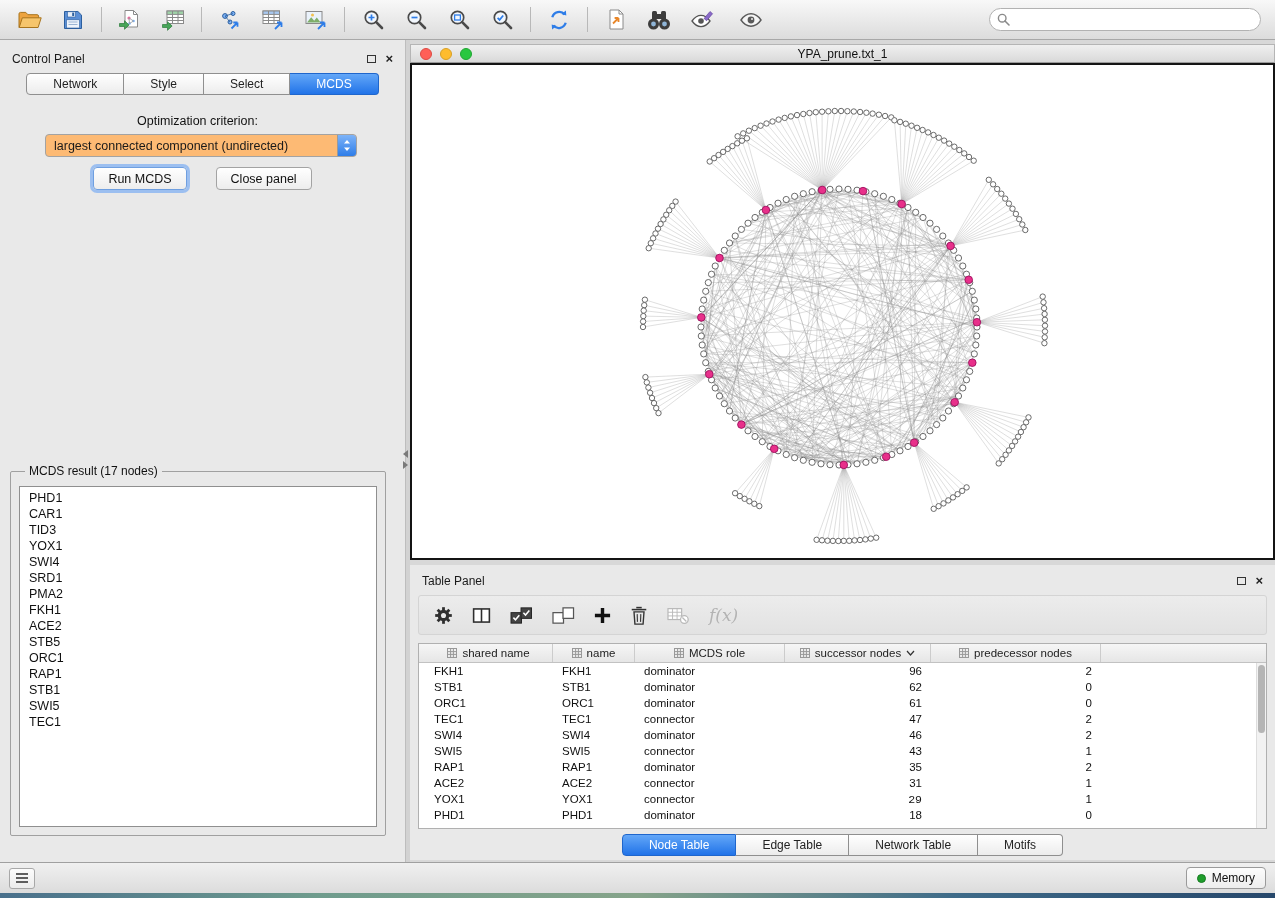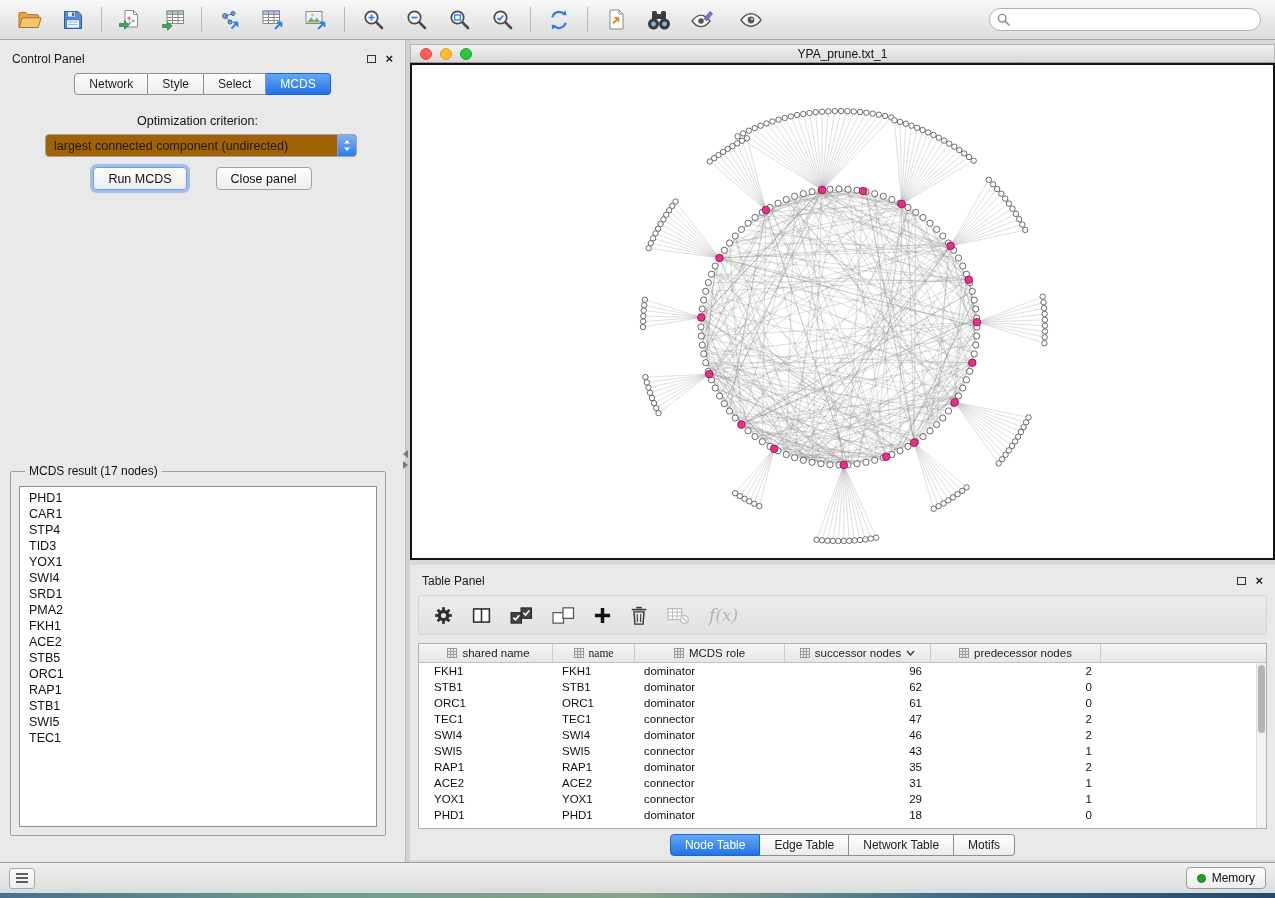--- a/index.html
+++ b/index.html
@@ -14,26 +14,26 @@
   .search-icon{position:absolute;left:8px;top:5px}
   .search-input{width:272px;height:23px;border:1px solid #b2b2b2;border-radius:12px;padding:0 10px 0 25px;font-size:12px;background:#fff;outline:none}
 
   
   .control-panel{position:absolute;left:0;top:40px;width:406px;height:822px;background:#e9e9e9;border-right:1px solid #bdbdbd}
   .cp-header{height:30px;display:flex;align-items:center;padding:8px 12px 0}
   .win-icons{margin-left:auto;display:flex;gap:9px;align-items:center}
   .float-icon{width:9px;height:8px;border:1.2px solid #333;display:inline-block}
   .close-icon{font-size:13px;font-weight:bold;color:#222;line-height:10px}
   .cp-tabs{position:absolute;top:33px;left:0;right:0;display:flex;justify-content:center}
-  .seg-tab{height:22px;padding:0 14px;display:flex;align-items:center;font-size:12px;background:linear-gradient(#fff,#ececec);border:1px solid #8f8f8f;border-left:none;color:#222}
+  .seg-tab{height:22px;padding:0 26px;display:flex;align-items:center;font-size:12px;background:linear-gradient(#fff,#ececec);border:1px solid #8f8f8f;border-left:none;color:#222}
   .seg-tab:first-child{border-left:1px solid #8f8f8f;border-radius:4px 0 0 4px}
   .seg-tab:last-child{border-radius:0 4px 4px 0}
   .seg-tab.active{background:linear-gradient(#63a7f8,#2173e8);color:#fff;border-color:#1f66cc}
   .opt-label{position:absolute;top:74px;left:0;right:10px;text-align:center;font-size:12.5px;color:#111}
-  .cp-select{position:absolute;top:94px;left:45px;width:312px;height:23px;background:#a16207;border:1px solid #a3a3a3;border-radius:4px;display:flex;align-items:center;overflow:hidden}
+  .cp-select{position:absolute;top:94px;left:45px;width:312px;height:23px;background:#fdba74;border:1px solid #a3a3a3;border-radius:4px;display:flex;align-items:center;overflow:hidden}
   .cp-select .sel-text{flex:1;padding:0 8px;font-size:12.5px;white-space:nowrap}
   .cp-select .sel-stepper{width:19px;height:100%;background:linear-gradient(#7db3f8,#2e7de8);display:flex;flex-direction:column;align-items:center;justify-content:center;gap:2px;border-left:1px solid #9a9a9a}
   .btn-row{position:absolute;top:127px;left:0;right:0;display:flex;justify-content:center;gap:29px}
   .btn{height:23px;padding:0 14px;font-size:12.5px;background:linear-gradient(#fff,#ededed);border:1px solid #a3a3a3;border-radius:4px;display:flex;align-items:center;color:#111}
   .btn.focused{border-color:#6f9fe0;box-shadow:0 0 0 3px rgba(92,156,246,.55)}
   .mcds-fieldset{position:absolute;top:424px;left:10px;width:376px;height:372px;border:1px solid #a0a0a0;border-radius:2px;padding:8px}
   .mcds-fieldset legend{font-size:12px;color:#111;padding:0 4px;margin-left:6px}
   .mcds-list{width:100%;height:100%;background:#fff;border:1px solid #8f8f8f;overflow:hidden;padding:3px 0;font-size:12.5px}
   .mcds-item{padding:0 9px;line-height:16px;color:#111}
 
@@ -259,21 +259,20 @@
   </div>
   <div class="btn-row">
     <span class="btn focused">Run MCDS</span>
     <span class="btn">Close panel</span>
   </div>
   <fieldset class="mcds-fieldset">
     <legend>MCDS result (17 nodes)</legend>
     <div class="mcds-list">
         <div class="mcds-item">PHD1</div>
         <div class="mcds-item">CAR1</div>
-        <div class="mcds-item">STP4</div>
         <div class="mcds-item">TID3</div>
         <div class="mcds-item">YOX1</div>
         <div class="mcds-item">SWI4</div>
         <div class="mcds-item">SRD1</div>
         <div class="mcds-item">PMA2</div>
         <div class="mcds-item">FKH1</div>
         <div class="mcds-item">ACE2</div>
         <div class="mcds-item">STB5</div>
         <div class="mcds-item">ORC1</div>
         <div class="mcds-item">RAP1</div>
@@ -1117,21 +1116,21 @@
             <g fill="none" stroke="#999" stroke-width="1">
               <rect x="0.5" y="0.5" width="9" height="9"></rect>
               <line x1="0.5" y1="3.6" x2="9.5" y2="3.6"></line>
               <line x1="0.5" y1="6.4" x2="9.5" y2="6.4"></line>
               <line x1="3.6" y1="0.5" x2="3.6" y2="9.5"></line>
               <line x1="6.4" y1="0.5" x2="6.4" y2="9.5"></line>
             </g>
           </svg>
           <span>shared name</span>
         </div>
-        <div class="th" style="width: 82px; font-family: Liberation Serif, serif;">
+        <div class="th" style="width: 82px;">
           <svg width="10" height="10" viewBox="0 0 10 10">
             <g fill="none" stroke="#999" stroke-width="1">
               <rect x="0.5" y="0.5" width="9" height="9"></rect>
               <line x1="0.5" y1="3.6" x2="9.5" y2="3.6"></line>
               <line x1="0.5" y1="6.4" x2="9.5" y2="6.4"></line>
               <line x1="3.6" y1="0.5" x2="3.6" y2="9.5"></line>
               <line x1="6.4" y1="0.5" x2="6.4" y2="9.5"></line>
             </g>
           </svg>
           <span>name</span>
@@ -1231,21 +1230,21 @@
           <div class="td" style="width: 128px;">ACE2</div>
           <div class="td" style="width: 82px;">ACE2</div>
           <div class="td" style="width: 150px;">connector</div>
           <div class="td num" style="width: 146px;">31</div>
           <div class="td num" style="width: 170px;">1</div>
         </div>
         <div class="tr">
           <div class="td" style="width: 128px;">YOX1</div>
           <div class="td" style="width: 82px;">YOX1</div>
           <div class="td" style="width: 150px;">connector</div>
-          <div class="td num" style="width: 146px;">29</div>
+          <div class="td num" style="width: 146px; font-family: Liberation Mono, monospace;">29</div>
           <div class="td num" style="width: 170px;">1</div>
         </div>
         <div class="tr">
           <div class="td" style="width: 128px;">PHD1</div>
           <div class="td" style="width: 82px;">PHD1</div>
           <div class="td" style="width: 150px;">dominator</div>
           <div class="td num" style="width: 146px;">18</div>
           <div class="td num" style="width: 170px;">0</div>
         </div>
       </div>

